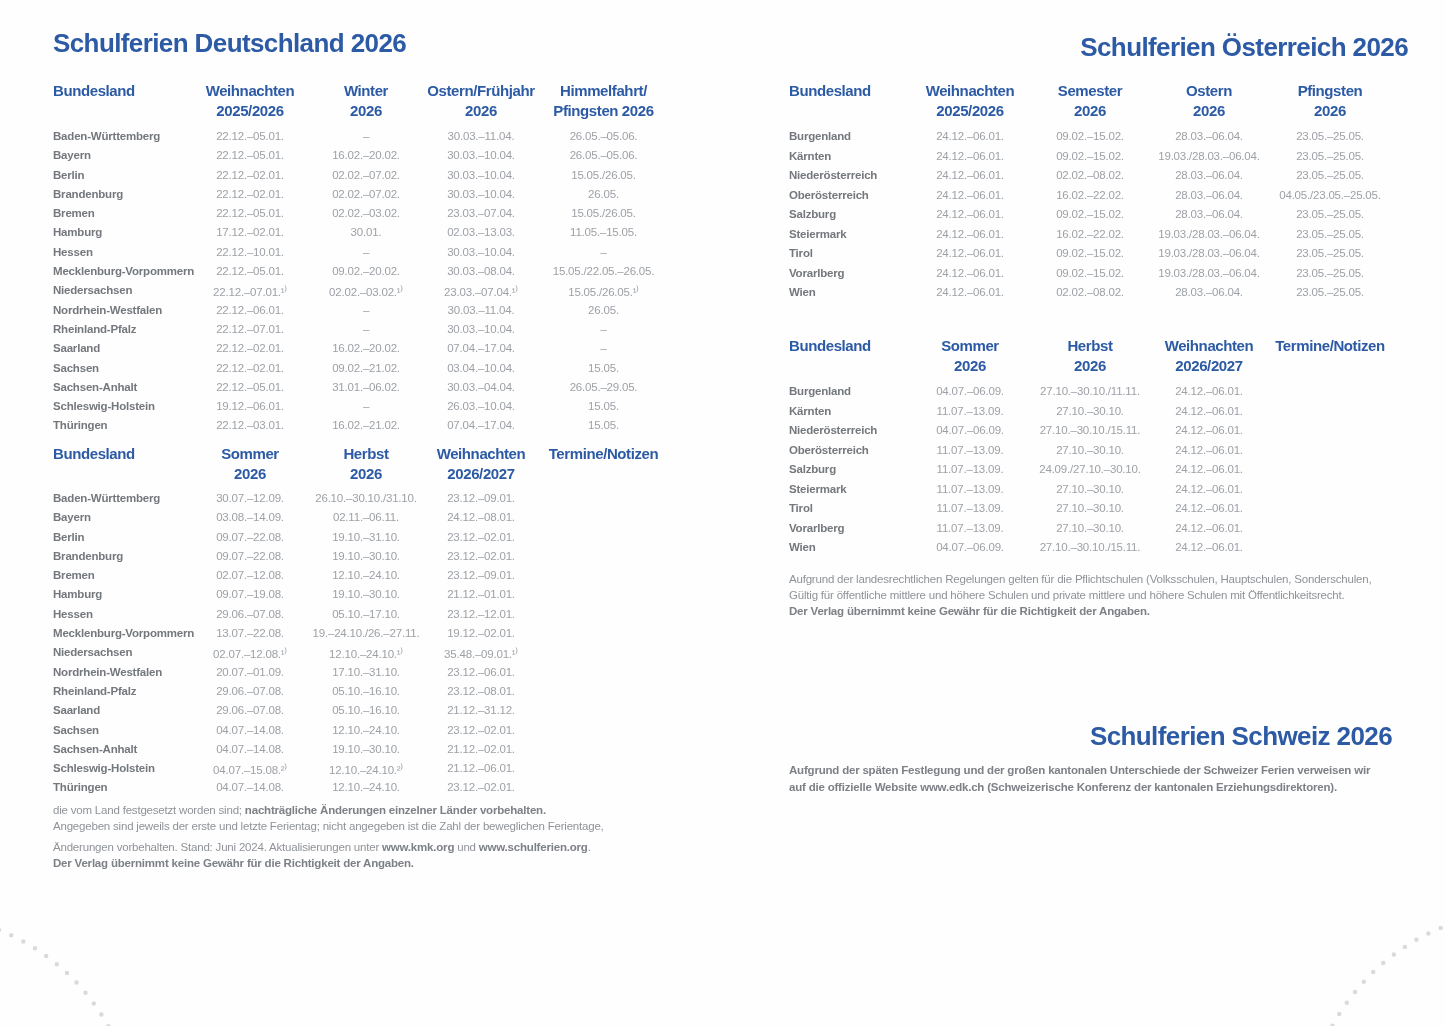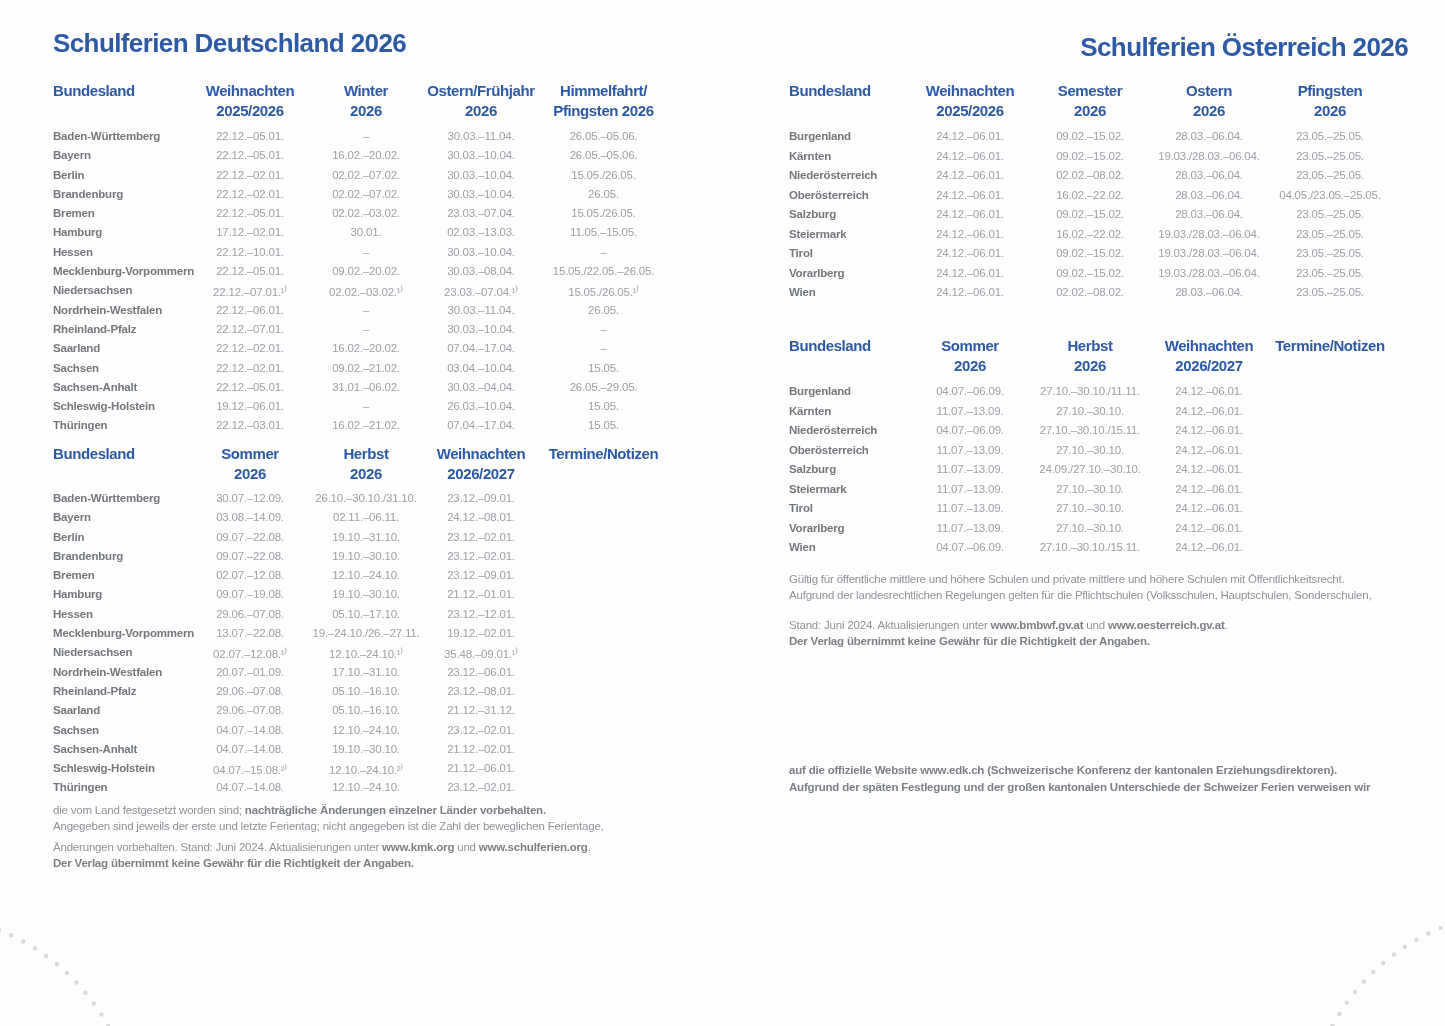--- a/index.html
+++ b/index.html
@@ -396,30 +396,30 @@
       <div class="d"></div>
 
       <div class="land">Wien</div>
       <div class="d">04.07.–06.09.</div>
       <div class="d">27.10.–30.10./15.11.</div>
       <div class="d">24.12.–06.01.</div>
       <div class="d"></div>
     </div>
 
   <div class="notes" style="left:0;top:571px;width:610px;">
+    <p><span>Aufgrund der landesrechtlichen Regelungen gelten für die Pflichtschulen (Volksschulen, Hauptschulen, Sonderschulen,</span></p>
     <p><span>Gültig für öffentliche mittlere und höhere Schulen und private mittlere und höhere Schulen mit Öffentlichkeitsrecht.</span></p>
-    <p><span>Aufgrund der landesrechtlichen Regelungen gelten für die Pflichtschulen (Volksschulen, Hauptschulen, Sonderschulen,</span></p>
-    <p class="gap" style="margin-top:14px;"><span>Stand: Juni 2024. Aktualisierungen unter </span><span class="b">www.bmbwf.gv.at</span><span> und </span><span class="b">www.oesterreich.gv.at</span><span>.</span></p>
     <p><span class="b">Der Verlag übernimmt keine Gewähr für die Richtigkeit der Angaben.</span></p>
   </div>
 
+  <h2 class="title right-align" style="left:0;top:721px;margin:0;">Schulferien Schweiz 2026</h2>
 
   <div class="swissnote" style="left:0;top:762px;width:610px;">
+    <p><span class="b">Aufgrund der späten Festlegung und der großen kantonalen Unterschiede der Schweizer Ferien verweisen wir</span></p>
     <p><span class="b">auf die offizielle Website www.edk.ch (Schweizerische Konferenz der kantonalen Erziehungsdirektoren).</span></p>
-    <p><span class="b">Aufgrund der späten Festlegung und der großen kantonalen Unterschiede der Schweizer Ferien verweisen wir</span></p>
   </div>
 </div>
 
 <svg class="arc" style="left:-300px;top:915px;" width="600" height="600">
   <circle cx="220" cy="215" r="215" fill="none" stroke="#dadada" stroke-width="4.5" stroke-linecap="round" stroke-dasharray="0 13.5"></circle>
 </svg>
 <svg class="arc" style="left:1225px;top:915px;" width="600" height="600">
   <circle cx="300" cy="215" r="219" fill="none" stroke="#dadada" stroke-width="4.5" stroke-linecap="round" stroke-dasharray="0 13.5"></circle>
 </svg>
 

